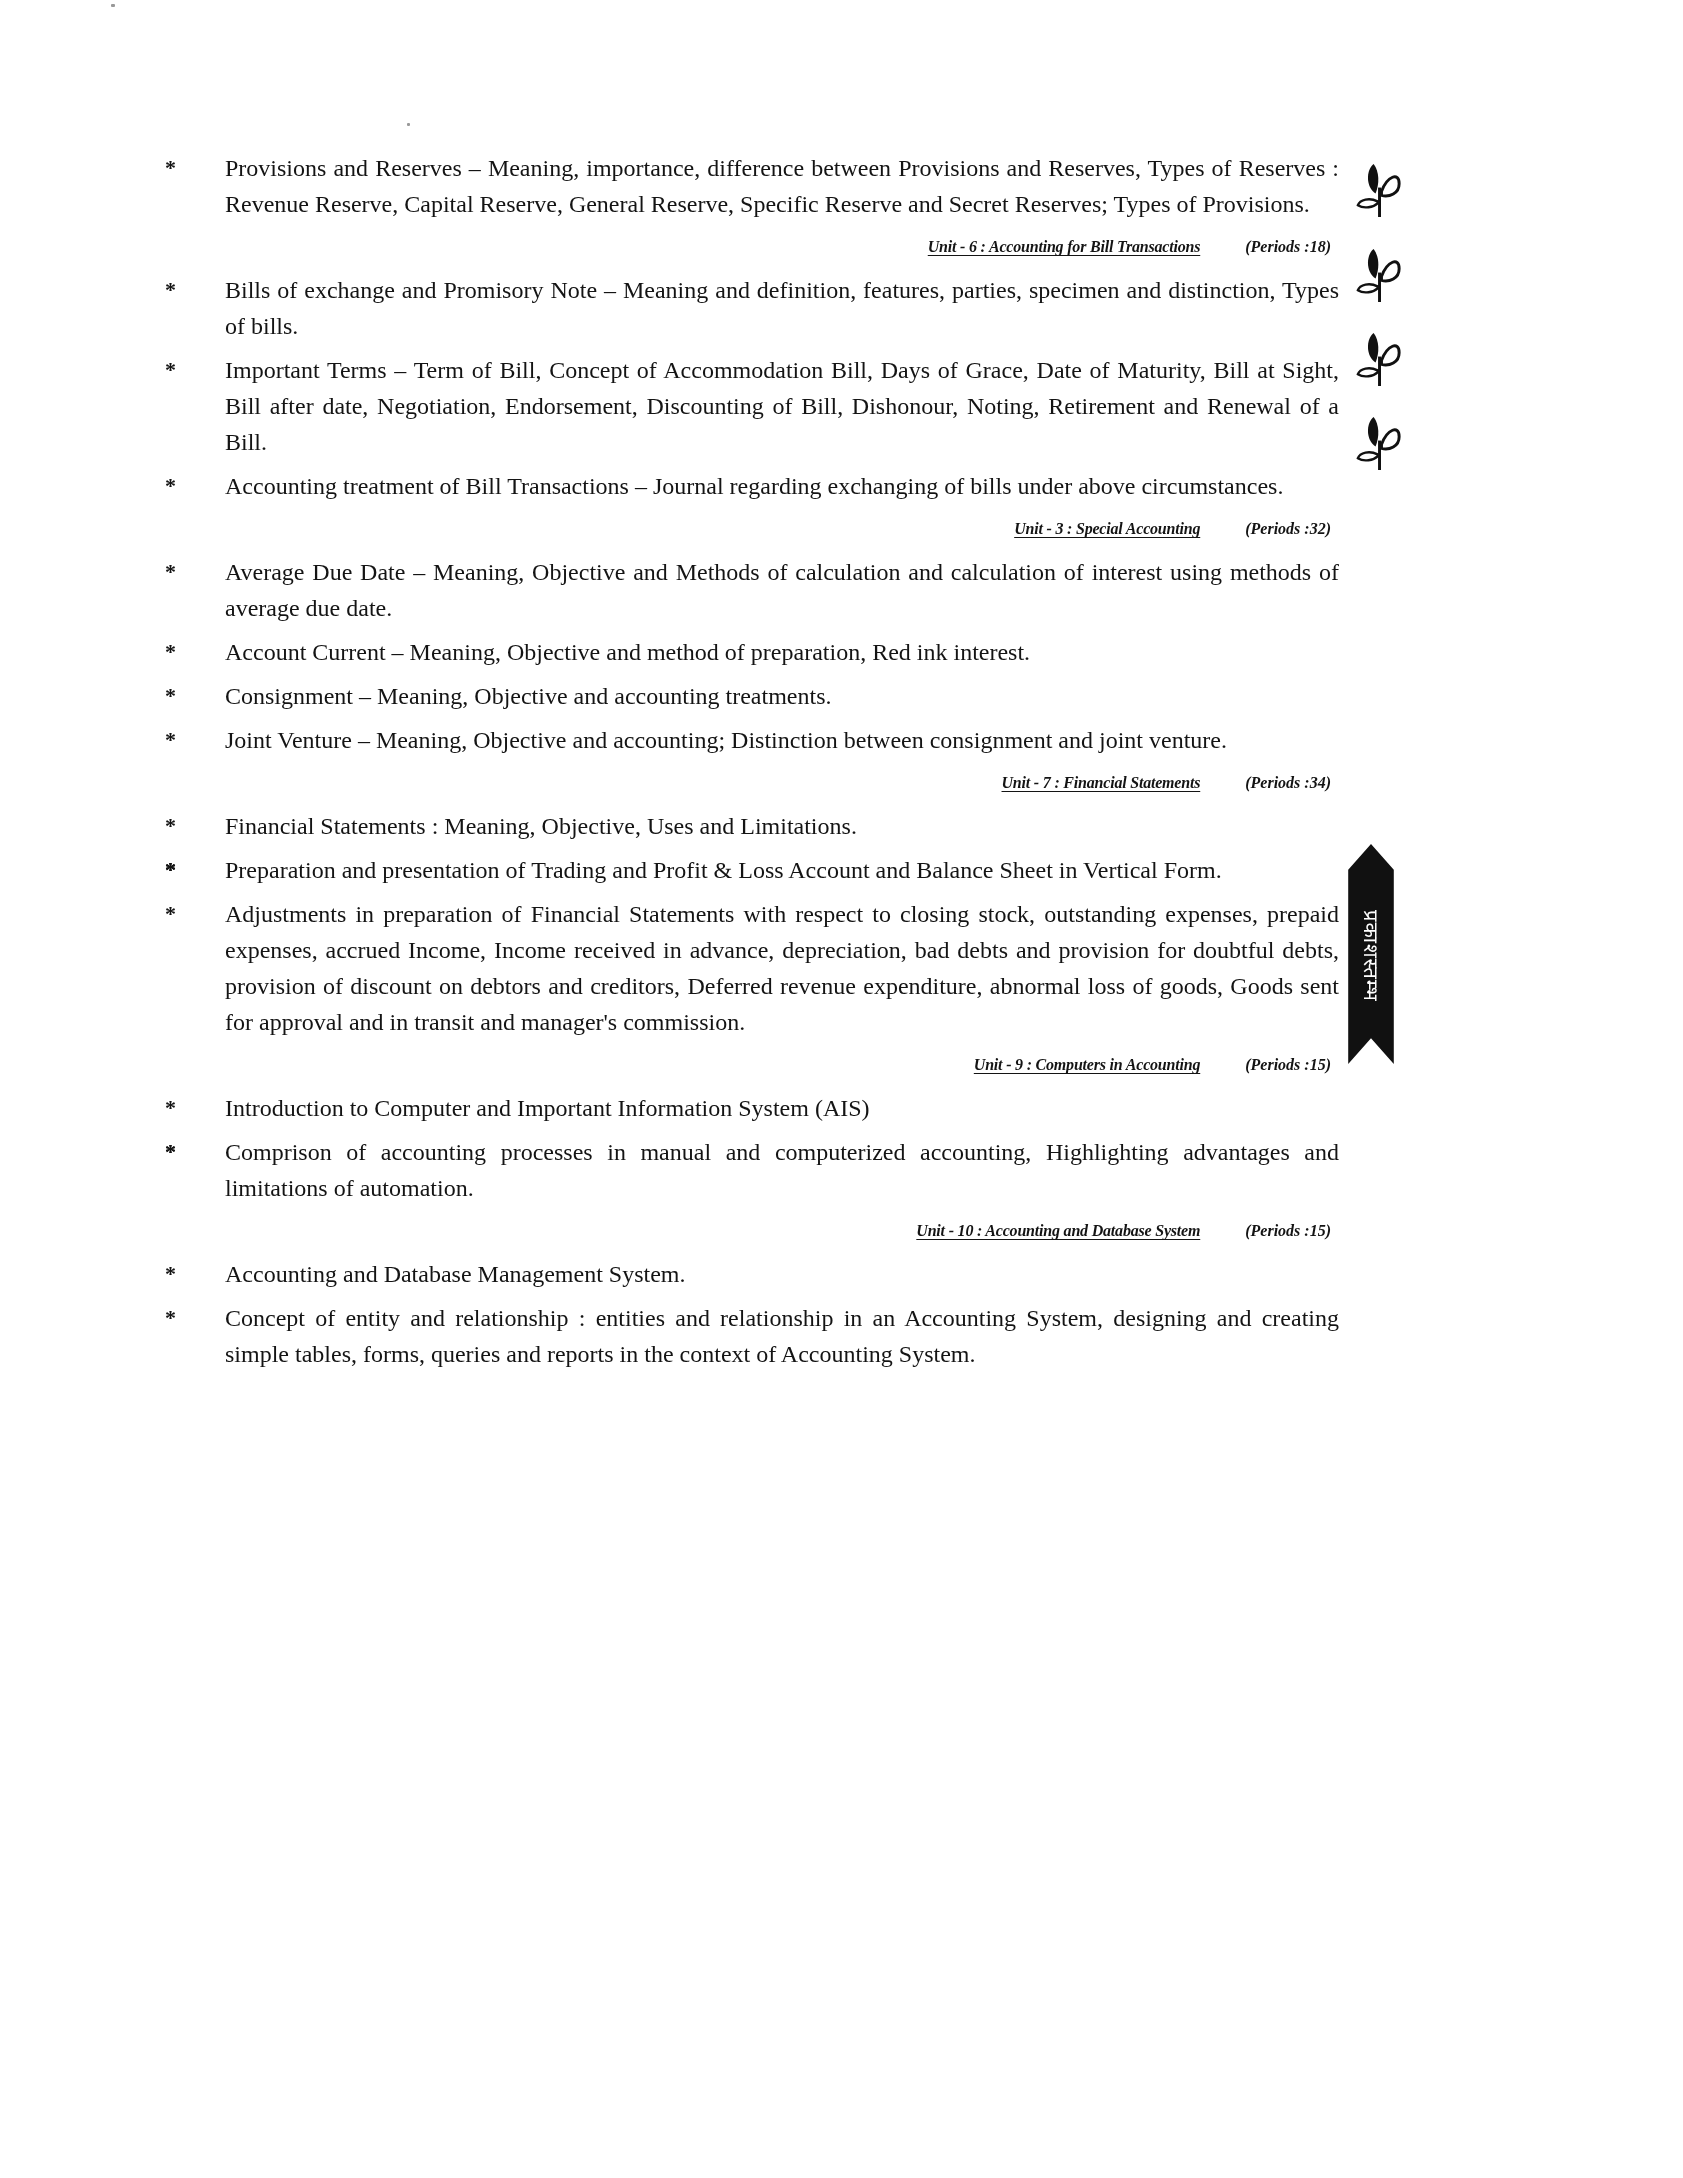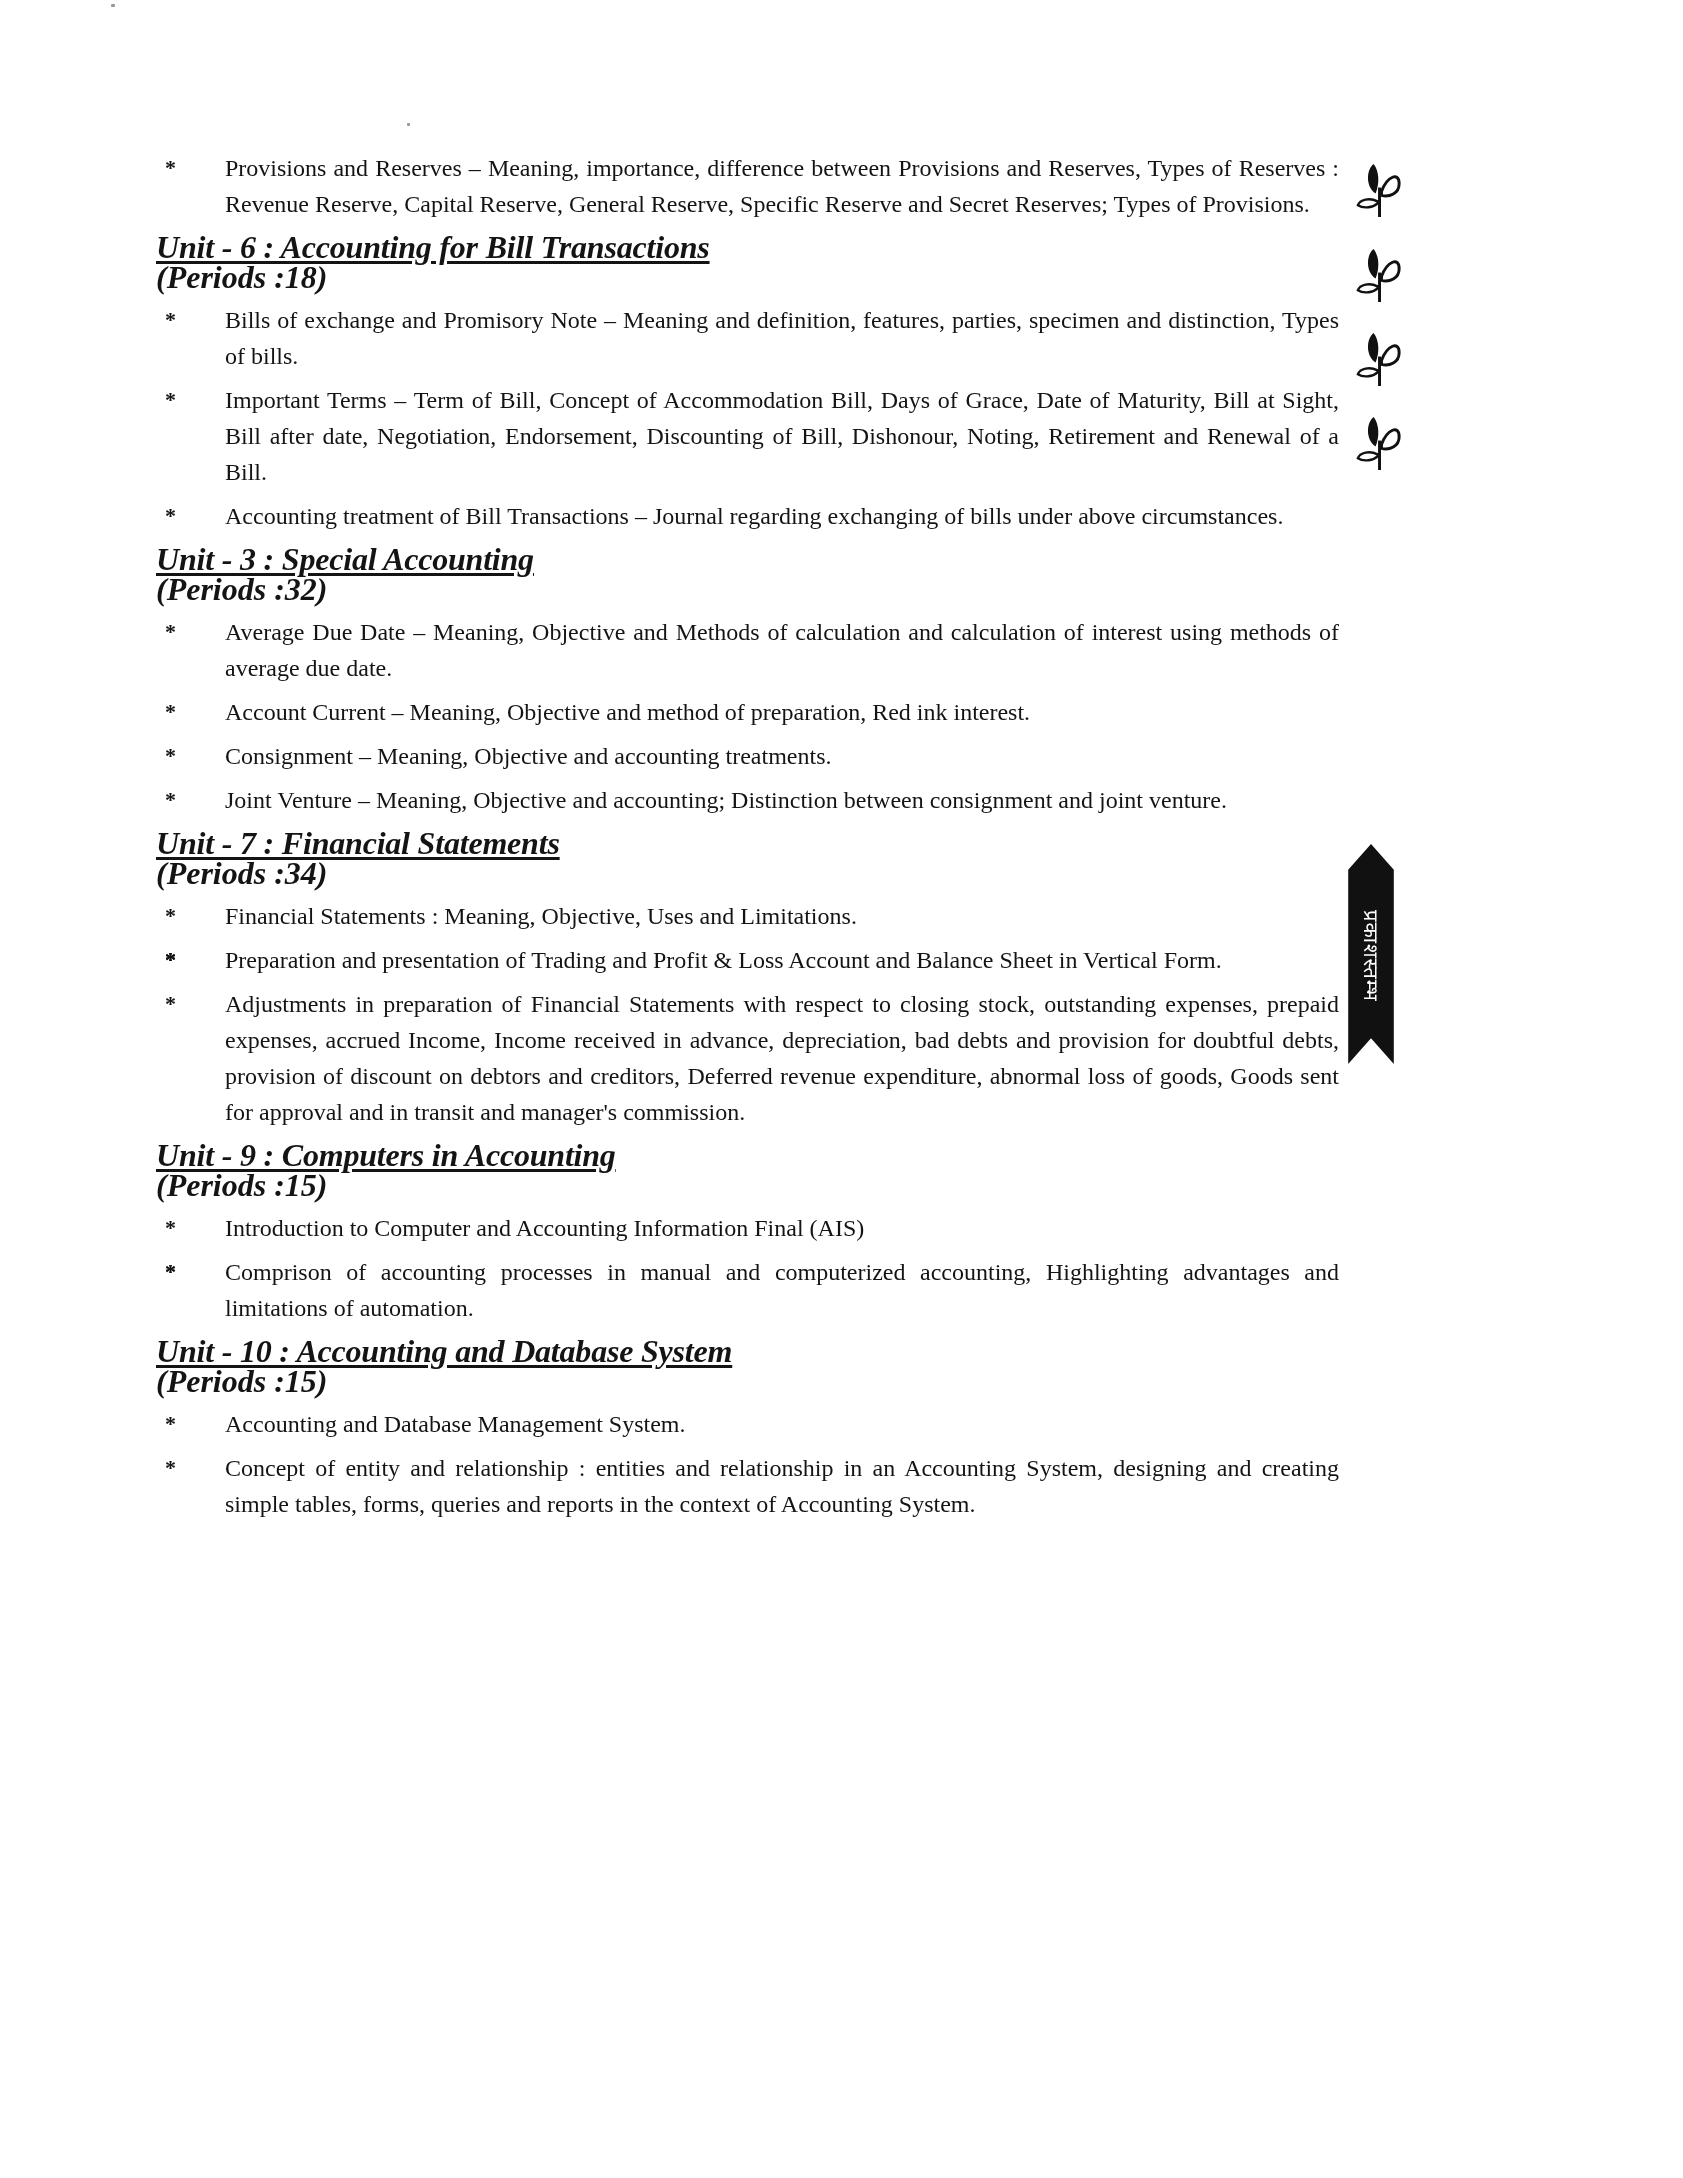--- a/index.html
+++ b/index.html
@@ -21,28 +21,27 @@
       width: 1683px; height: 2178px;
     }
     .content {
       position: absolute;
       left: 111px;
       top: 150px;
       width: 1228px;
     }
     .unit-head {
       display: flex;
-      justify-content: flex-start;
+      justify-content: flex-end;
       align-items: baseline;
       margin: 10px 0 10px 0;
       font-style: italic;
       font-weight: bold;
-      font-size: 32px;
+      font-size: 16px;
       line-height: 30px;
-      flex-direction: column;
     }
     .unit-title {
       text-decoration: underline;
       text-underline-offset: 3px;
       letter-spacing: -0.2px;
     }
     .unit-periods {
       margin-right: 8px;
       margin-left: 45px;
     }
@@ -184,21 +183,21 @@
       </div>
     </section>
 
     <section>
       <div class="unit-head">
         <span class="unit-title">Unit - 9 : Computers in Accounting</span>
         <span class="unit-periods">(Periods :15)</span>
       </div>
       <div class="bullet">
         <span class="star">*</span>
-        <span>Introduction to Computer and Accounting Information Final (AIS)</span>
+        <span>Introduction to Computer and Important Information System (AIS)</span>
       </div>
       <div class="bullet">
         <span class="star">*</span>
       </div>
       <div class="bullet">
         <span class="star">*</span>
         <span>Comprison of accounting processes in manual and computerized accounting, Highlighting advantages and limitations of automation.</span>
       </div>
     </section>
 

